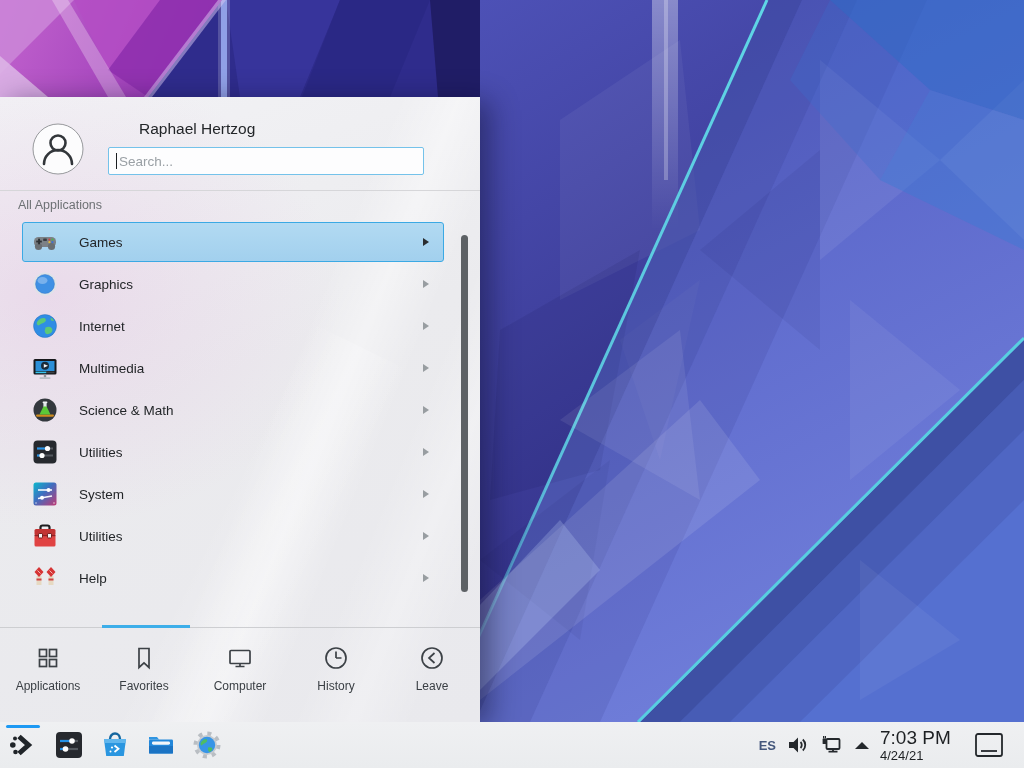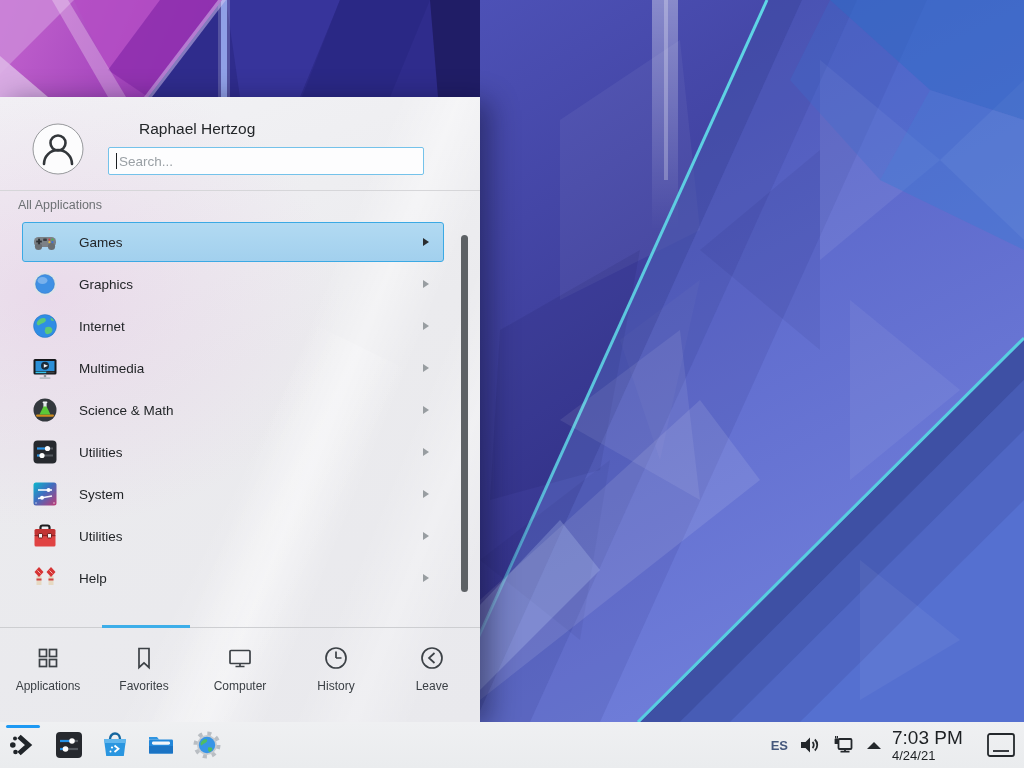--- a/index.html
+++ b/index.html
@@ -58,21 +58,21 @@
        gap:7px;cursor:pointer;}
   .tab svg{stroke:#3c4146;fill:none;stroke-width:1.7;}
   .tab .tlabel{font-size:12px;color:#3a3f44;}
 
   
   .taskbar{position:absolute;left:0;top:722px;width:1024px;height:46px;z-index:3;
        background:linear-gradient(180deg,#eff0f2,#eaecee);}
   .tb-active-line{position:absolute;left:6px;top:3px;width:34px;height:3px;border-radius:1.5px;
        background:#1d99f3;}
   .tbicon{position:absolute;top:8px;width:30px;height:30px;cursor:pointer;}
-  .tray{position:absolute;right:0;top:0;height:46px;display:flex;align-items:center;gap:10px;
+  .tray{position:absolute;right:12px;top:0;height:46px;display:flex;align-items:center;gap:10px;
        padding-right:8px;}
   .kbd{font-size:13px;font-weight:bold;color:#44577c;cursor:pointer;}
   .trayico{cursor:pointer;display:block;}
   .clock{width:84px;cursor:pointer;color:#1d2023;}
   .clock .t{font-size:19px;line-height:20px;}
   .clock .d{font-size:13px;line-height:15px;}
 </style>
 </head>
 <body>
 

